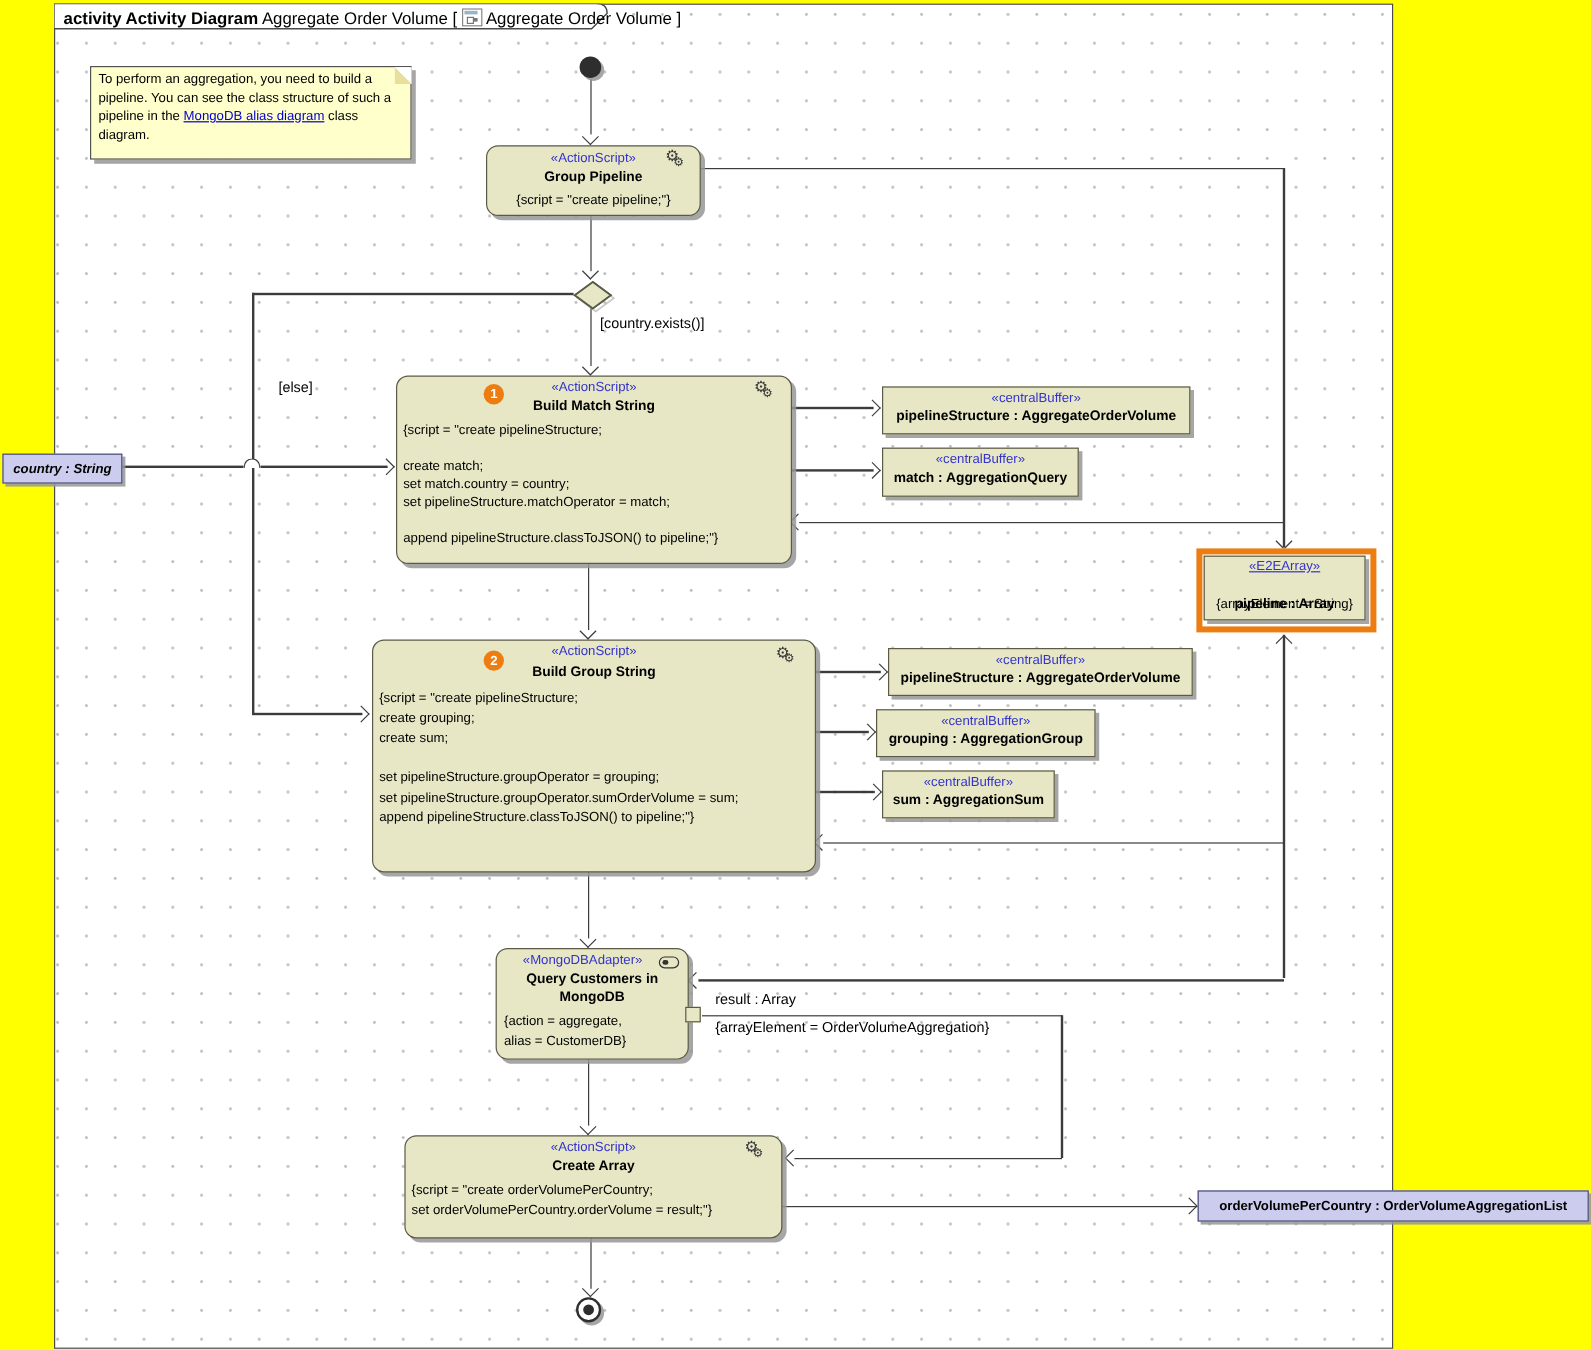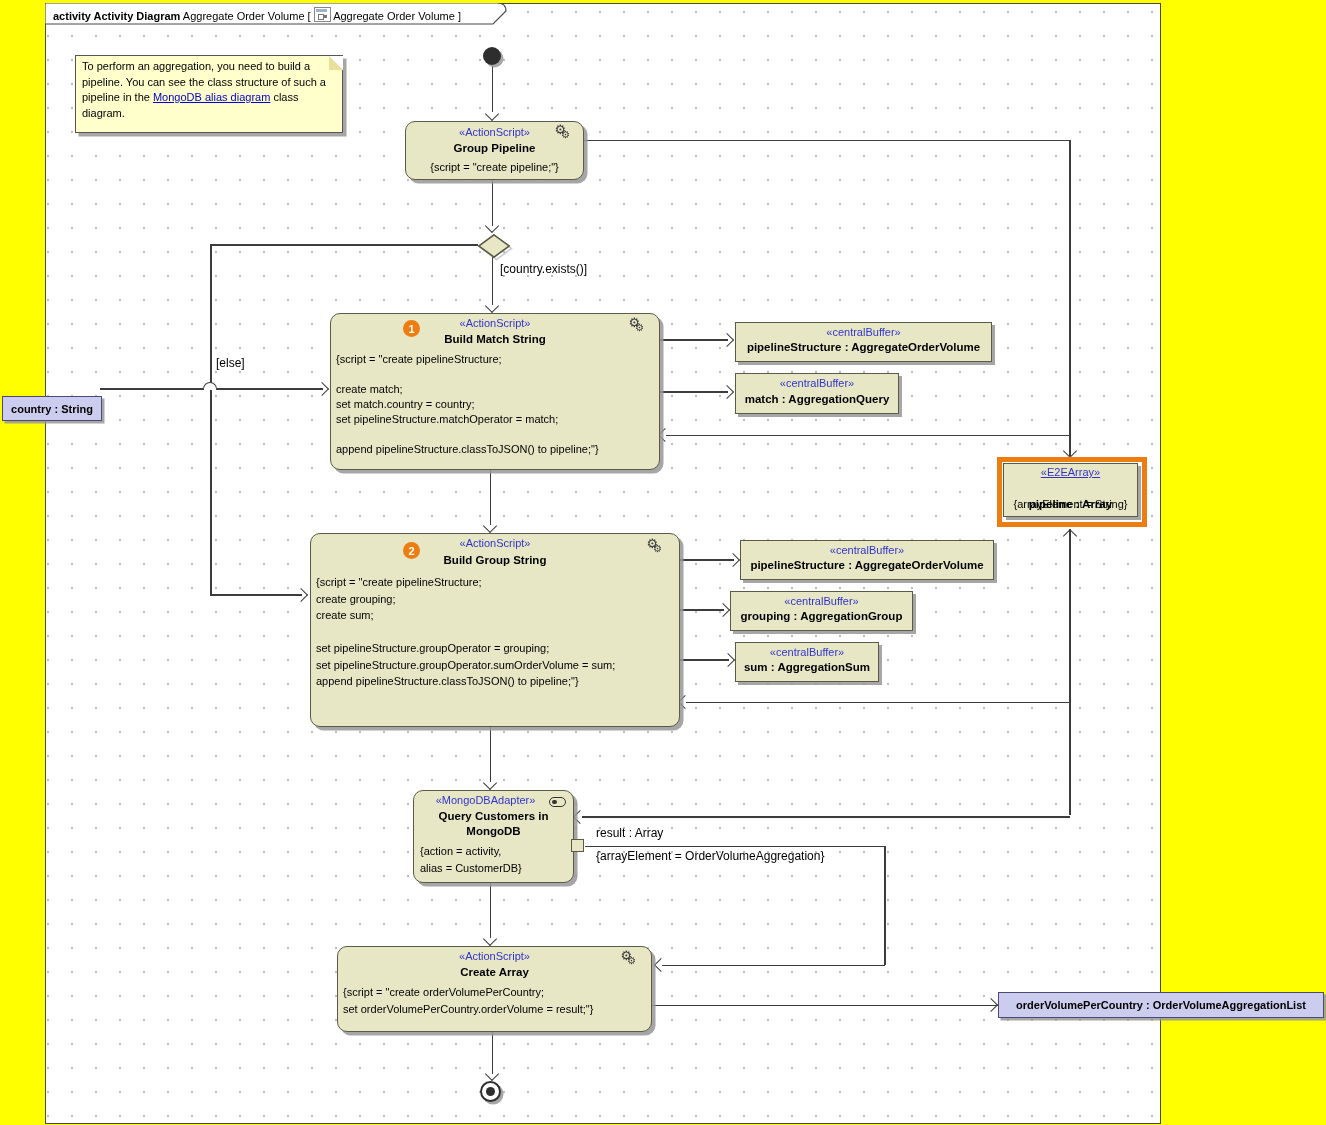--- a/index.html
+++ b/index.html
@@ -70,21 +70,21 @@
   .mdbicon i{position:absolute;left:2px;top:1.5px;width:4.5px;height:4.5px;border-radius:50%;background:#333;}
 </style>
 </head>
 <body>
 
 <div id="frame" class="abs"></div>
 
 <svg class="abs" style="left:45px;top:3px;" width="466" height="22">
   <path d="M0,0 H452 Q461,0 461,8 L448,21 H0 Z" fill="#ffffff" stroke="#4a4a4a" stroke-width="1.2"></path>
 </svg>
-<div class="abs" style="left:53px;top:7px;white-space:nowrap;font-size:11px;">
+<div class="abs" style="left:53px;top:7px;white-space:nowrap;font-size:14px;">
   <b>activity Activity Diagram</b>
   <span>Aggregate Order Volume [</span>
   <span class="abs" style="position:relative;display:inline-block;width:15px;height:13px;border:1px solid #888;background:#fff;vertical-align:-2px;">
     <span class="abs" style="left:1px;top:1px;width:11px;height:3px;background:#9db3c8;"></span>
     <span class="abs" style="left:3px;top:6px;width:4px;height:4px;border:1px solid #777;"></span>
     <span class="abs" style="left:9px;top:7px;width:3px;height:3px;background:#777;"></span>
   </span>
   <span>Aggregate Order Volume</span>
   <span>]</span>
 </div>
@@ -101,21 +101,21 @@
 <span class="chev cd" style="left:487px;top:221px;"></span>
 
 <div class="lnv" style="left:491.5px;top:256px;height:49px;"></div>
 <span class="chev cd" style="left:487px;top:301px;"></span>
 <div class="edge-label" style="left:500px;top:262px;">[country.exists()]</div>
 
 <div class="lnh" style="left:210px;top:244px;width:268px;"></div>
 <div class="lnv" style="left:210px;top:244px;height:351px;"></div>
 <div class="lnh" style="left:210px;top:594px;width:92px;"></div>
 <span class="chev cr" style="left:296px;top:590px;"></span>
-<div class="edge-label" style="left:216px;top:316px;margin-top:40px;">[else]</div>
+<div class="edge-label" style="left:232px;top:316px;">[else]</div>
 
 <div class="lnh" style="left:100px;top:388px;width:103px;"></div>
 <div class="lnh" style="left:217px;top:388px;width:106px;"></div>
 <div class="hop" style="left:203px;top:382px;"></div>
 <span class="chev cr" style="left:317px;top:384px;"></span>
 
 <div class="lnh" style="left:658px;top:339px;width:70px;"></div>
 <span class="chev cr" style="left:722px;top:335px;"></span>
 <div class="lnh" style="left:658px;top:391px;width:70px;"></div>
 <span class="chev cr" style="left:722px;top:387px;"></span>
@@ -234,36 +234,36 @@
   <div class="nodename" style="top:18px;">sum : AggregationSum</div>
 </div>
 
 <div class="abs action" style="left:413px;top:790px;width:159px;height:91px;">
   <div class="stereo" style="top:3px;left:-8px;">«MongoDBAdapter»</div>
   <div class="mdbicon" style="right:7px;top:6px;">
       <i></i>
     </div>
   <div class="nodename" style="top:18px;white-space:pre-line;line-height:15px;">Query Customers in
 MongoDB</div>
-  <div class="script" style="left:6px;top:52px;line-height:16.5px;">{action = activity,
+  <div class="script" style="left:6px;top:52px;line-height:16.5px;">{action = aggregate,
 alias = CustomerDB}</div>
 </div>
 
 <div class="pin" style="left:571px;top:839px;"></div>
 
 <div class="abs action" style="left:337px;top:946px;width:313px;height:84px;">
   <div class="stereo" style="top:3px;">«ActionScript»</div>
   <div class="gears" style="right:10px;top:4px;"><span class="g1">⚙</span><span class="g2">⚙</span></div>
   <div class="nodename" style="top:19px;">Create Array</div>
   <div class="script" style="left:5px;top:37px;right:5px;line-height:17px;">{script = "create orderVolumePerCountry;
 set orderVolumePerCountry.orderVolume = result;"}</div>
 </div>
 
 <div class="abs" style="left:480px;top:1081px;width:21px;height:21px;border-radius:50%;border:2px solid #2e2e2e;background:#fff;box-shadow:2.5px 2.5px 0 rgba(150,150,150,.85);box-sizing:border-box;">
   <div class="abs" style="left:4px;top:4px;width:9px;height:9px;border-radius:50%;background:#2e2e2e;"></div>
 </div>
 
-<div class="abs param" style="left:2px;top:396px;width:98px;height:23px;">
+<div class="abs param" style="left:2px;top:378px;width:98px;height:23px;font-style:italic;">
   <span>country : String</span>
 </div>
 <div class="abs param" style="left:998px;top:992px;width:324px;height:24px;">
   <span>orderVolumePerCountry : OrderVolumeAggregationList</span>
 </div>
 
 </body></html>

